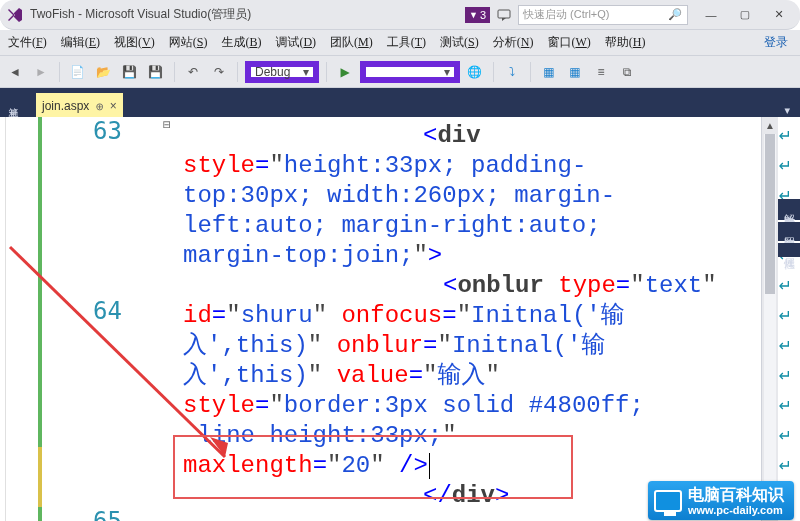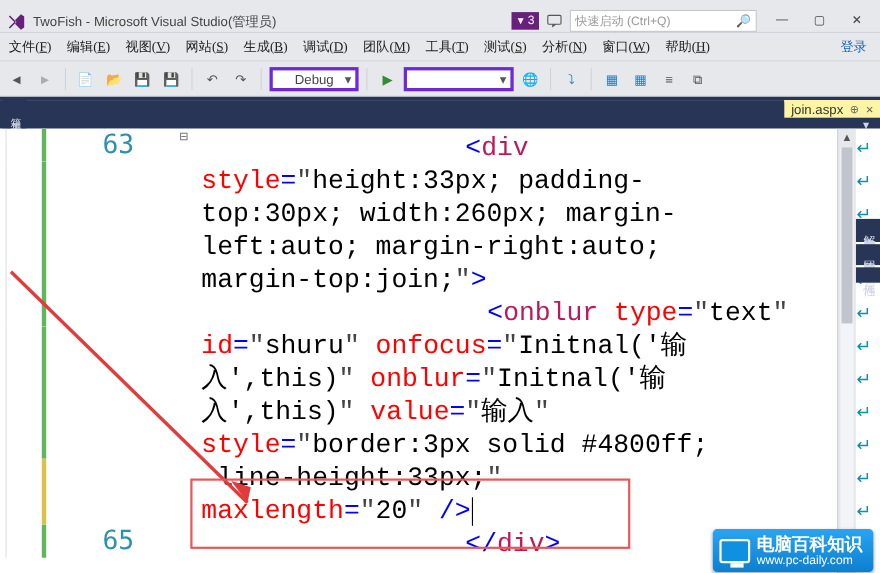--- a/index.html
+++ b/index.html
@@ -1,70 +1,70 @@
 <!DOCTYPE html>
 <html><head>
 <meta charset="utf-8">
 <style>
   * { box-sizing: border-box; margin: 0; padding: 0; }
   html, body { width: 800px; height: 521px; overflow: hidden; font-family: "Microsoft YaHei", "Segoe UI", Arial, sans-serif; background: #fff; }
-  .titlebar { height: 30px; background: #e7e8ec; display: flex; align-items: flex-end; padding: 0 4px 0 6px; color: #444; font-size: 12px; border-bottom: 1px solid #cfd2da; position: relative; }
+  .titlebar { height: 30px; background: #e7e8ec; display: flex; align-items: center; padding: 0 4px 0 6px; color: #444; font-size: 12px; border-bottom: 1px solid #cfd2da; position: relative; border-radius: 14px; }
   .titlebar .logo { width: 18px; height: 18px; margin-right: 6px; display: inline-flex; align-items: center; justify-content: center; }
   .titlebar .title { flex: 0 0 auto; }
   .titlebar .center { flex: 1; display: flex; align-items: center; justify-content: flex-end; gap: 6px; padding-right: 6px; }
   .notif { background:#68217a; color:#fff; font-size:11px; padding:0 4px; height:16px; display:inline-flex; align-items:center; gap:2px; }
   .notif::before { content:"▼"; font-size:9px; color:#fff; }
   .feedback-icon { width:16px; height:16px; display:inline-flex; align-items:center; justify-content:center; color:#555; }
   .quick-launch { width: 170px; height: 20px; border: 1px solid #c3c6cf; background: #fff; font-size: 11px; padding: 0 18px 0 4px; color: #999; display: flex; align-items: center; position:relative; }
   .quick-launch::after { content:"🔍"; position:absolute; right:4px; font-size:11px; color:#777; transform: scaleX(-1);}
   .winbtns { display: flex; gap: 0; margin-left: auto; }
   .winbtn { width: 34px; height: 22px; display: flex; align-items: center; justify-content: center; color: #444; font-size: 11px; }
   .menubar { height: 26px; background: #e7e8ec; display: flex; align-items: center; padding: 0 4px; gap: 6px; font-size: 12px; color: #222; border-bottom: 1px solid #cfd2da; }
   .menu-item { padding: 2px 4px; font-family: Liberation Serif, serif; }
   .menu-item .u { text-decoration: underline; }
   .login { margin-left: auto; padding-right: 8px; color: #1a60b2; }
   .toolbar { height: 32px; background: #e7e8ec; display: flex; align-items: center; padding: 0 4px; gap: 4px; border-bottom: 1px solid #cfd2da; font-size: 12px; color: #444; }
   .tbtn { width: 22px; height: 22px; display: flex; align-items: center; justify-content: center; border-radius: 2px; color: #555; }
-  .tsel { height: 22px; border: 3px solid #6d28d9; background: #fff; padding: 0 20px; display: flex; align-items: center; min-width: 74px; font-size: 12px; position:relative; }
+  .tsel { height: 22px; border: 6px solid #6d28d9; background: #fff; padding: 0 4px; display: flex; align-items: center; min-width: 74px; font-size: 12px; position:relative; }
   .tsel::after { content:"▾"; position:absolute; right:4px; color:#555; }
   .tsep { width: 1px; height: 20px; background: #cfd2da; margin: 0 3px; }
   .play { color: #388a34; }
-  .tabstrip { height: 26px; background: #283556; display: flex; align-items: flex-end; padding-left: 36px; position: relative; flex-direction: column; }
+  .tabstrip { height: 26px; background: #283556; display: flex; align-items: flex-end; padding-left: 36px; position: relative; }
   .vtab-left { position: absolute; left: 2px; top: 0; width: 22px; height: 100%; background: #283556; color: #d0d6e6; writing-mode: vertical-rl; text-orientation: upright; font-size: 10px; display: flex; align-items: center; justify-content: center; letter-spacing: -2px;}
   .vtabs-right { position: absolute; right: 0; top: 82px; width: 22px; display: flex; flex-direction: column; gap: 2px; }
   .vtab-r { background: #283556; color:#d0d6e6; writing-mode: vertical-rl; font-size: 11px; padding: 6px 2px; letter-spacing: 1px; display:flex; align-items:center; justify-content:center;}
   .filetab { height: 24px; background: #fef4a5; color: #333; padding: 0 6px; display: flex; align-items: center; gap: 6px; font-size: 12px; border-top: 2px solid #fef4a5; }
   .filetab .pin { font-size: 10px; color: #666; }
   .filetab .close { font-size: 12px; color: #555; }
   .tabstrip .dd { color: #d0d6e6; margin-left: auto; padding: 0 10px; font-size: 11px; }
   .editor-wrap { position: relative; height: calc(521px - 30px - 26px - 32px - 26px); overflow: hidden; background: #fff; }
   .editor { display: flex; height: 100%; }
   .outline { width: 6px; background: #fff; border-right: 1px solid #e0e0e0; }
   .change-bar { width: 6px; background: #fff; }
   .cb { width:4px; margin-left:1px; }
   .cb.green { background:#5fb65f; }
   .cb.yellow { background:#d9c14a; }
   .gutter { width: 54px; text-align: right; padding-right: 6px; color: #2b91af; font-family: Consolas, monospace; font-size: 24px; background: #fff; }
   .fold { width: 16px; color: #7a7a7a; font-family: Consolas, monospace; font-size: 13px; text-align:center;}
   .code { flex: 1; overflow: hidden; position: relative; }
   .codeinner { position: absolute; left: 0; top: 0; padding: 4px 8px; font-family: Consolas, "Courier New", monospace; font-size: 24px; line-height: 30px; white-space: pre; }
-  .t-tag { color: #be185d; }
+  .t-tag { color: #404040; font-weight: bold; }
   .t-attr { color: #ff0000; }
-  .t-str { color: #000000; }
+  .t-str { color: #1d4ed8; }
   .t-punct { color: #0000ff; }
   .t-delim { color: #444; }
   .rtick { color:#138fa6; font-size:16px; line-height:30px; }
   .rticks { position:absolute; right:8px; top:4px; display:flex; flex-direction:column; gap:0; }
   .arrow-svg { position: absolute; left: 0; top: 0; pointer-events: none; }
   .highlight-box { position: absolute; border: 2px solid #e65858; }
   .caret-bar { display:inline-block; width:1px; height:26px; background:#000; vertical-align:middle; margin-left:1px;}
   .watermark { position:absolute; right:6px; bottom:4px; display:flex; align-items:center; gap:6px; background: linear-gradient(#2aa4f0,#0d7fd0); color:#fff; font-size:16px; padding:4px 10px 4px 6px; border-radius:4px; font-weight:bold; box-shadow:0 1px 3px rgba(0,0,0,.3);}
   .watermark .mon { width:28px; height:22px; border:2px solid #fff; border-radius:3px; position:relative; background:#1090e0;}
   .watermark .mon::after { content:""; position:absolute; left:8px; bottom:-6px; width:12px; height:4px; background:#fff; }
-  .watermark .url { font-size:11px; font-weight:normal; display:block; margin-top:-2px;}
+  .watermark .url { font-size:11px; font-weight:bold; display:block; margin-top:-2px;}
   .scroll-v { position:absolute; top:0; right:0; bottom:0; width:17px; background:#e7e8ec; border-left:1px solid #cfd2da; }
   .scroll-v .up, .scroll-v .down { height:17px; display:flex; align-items:center; justify-content:center; color:#555; font-size:10px;}
   .scroll-v .track { position:absolute; top:17px; bottom:34px; left:2px; right:2px; background:#f3f4f7;}
   .scroll-v .thumb { position:absolute; top:17px; height:160px; left:3px; right:3px; background:#c1c4cc;}
   .scroll-v .split { position:absolute; bottom:17px; height:17px; left:0; right:0; display:flex; align-items:center; justify-content:center; font-size:10px; color:#555;}
   .editor-top-border { height:3px; background:#283556; }
   .glrow { display:flex; height:30px;gap:31px; }
   .annotation-line { stroke:#e23b3b; stroke-width:3; fill:none; }
   .annotation-head { fill:#e23b3b; }
 </style>
@@ -169,20 +169,28 @@
           <div class="fold">⊟</div>
         </div>
       <div class="glrow" style="height:150px;">
           <div class="outline"></div>
           <div class="change-bar">
             <div class="cb green" style="height:150px"></div>
           </div>
           <div class="gutter"></div>
           <div class="fold"></div>
         </div>
+      <div class="glrow">
+          <div class="outline"></div>
+          <div class="change-bar">
+            <div class="cb green" style="height:30px"></div>
+          </div>
+          <div class="gutter">64</div>
+          <div class="fold"></div>
+        </div>
       <div class="glrow" style="height:180px;">
           <div class="outline"></div>
           <div class="change-bar">
             <div class="cb green" style="height:120px"></div>
             <div class="cb yellow" style="height:60px"></div>
           </div>
           <div class="gutter"></div>
           <div class="fold"></div>
         </div>
       <div class="glrow">

